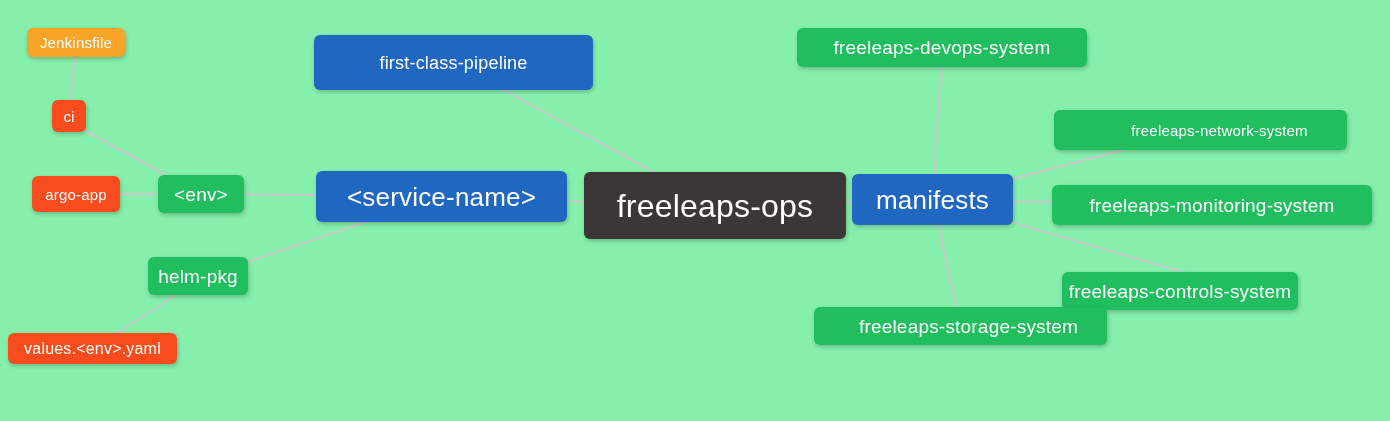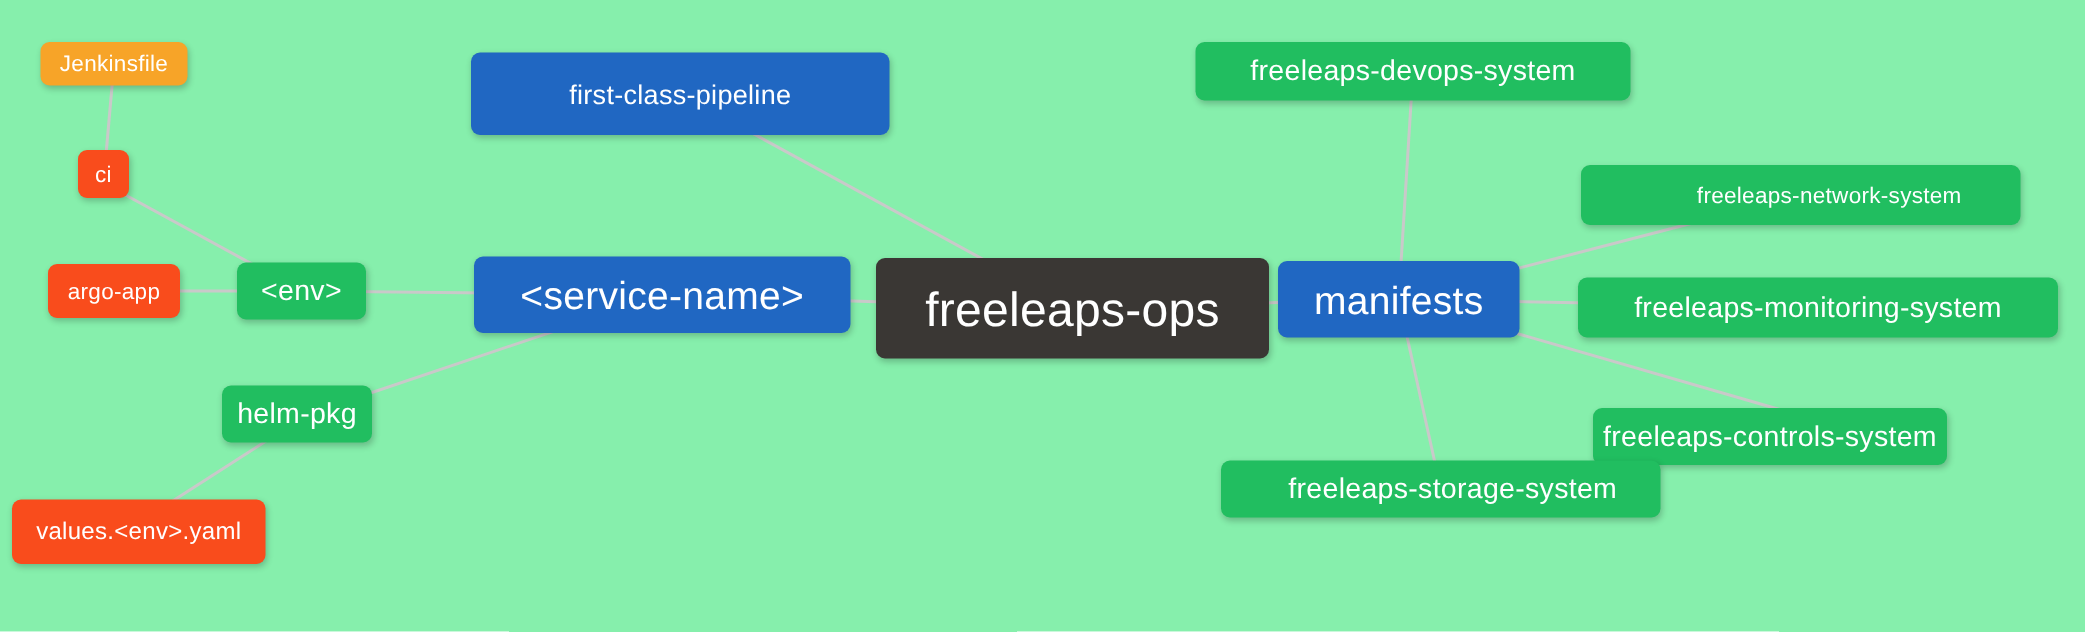--- a/index.html
+++ b/index.html
@@ -66,21 +66,21 @@
       </div>
       <div class="node" style="left: 32px; top: 176px; width: 88px; height: 36px; background: rgb(249, 76, 28); font-size: 15px; color: rgb(255, 255, 255);">
         <span>argo-app</span>
       </div>
       <div class="node" style="left: 158px; top: 175px; width: 86px; height: 38px; background: rgb(33, 190, 96); font-size: 19px; color: rgb(255, 255, 255);">
         <span>&lt;env&gt;</span>
       </div>
       <div class="node" style="left: 148px; top: 257px; width: 100px; height: 38px; background: rgb(33, 190, 96); font-size: 19px; color: rgb(255, 255, 255);">
         <span>helm-pkg</span>
       </div>
-      <div class="node" style="left: 8px; top: 333px; width: 169px; height: 43px; background: rgb(249, 76, 28); font-size: 16px; color: rgb(255, 255, 255);">
+      <div class="node" style="left: 8px; top: 333px; width: 169px; height: 31px; background: rgb(249, 76, 28); font-size: 16px; color: rgb(255, 255, 255);">
         <span>values.&lt;env&gt;.yaml</span>
       </div>
       <div class="node" style="left: 314px; top: 35px; width: 279px; height: 55px; background: rgb(32, 103, 194); font-size: 18px; color: rgb(255, 255, 255);">
         <span>first-class-pipeline</span>
       </div>
       <div class="node" style="left: 316px; top: 171px; width: 251px; height: 51px; background: rgb(32, 103, 194); font-size: 26px; color: rgb(255, 255, 255);">
         <span>&lt;service-name&gt;</span>
       </div>
       <div class="node" style="left: 584px; top: 172px; width: 262px; height: 67px; background: rgb(58, 55, 52); font-size: 32px; color: rgb(255, 255, 255);">
         <span>freeleaps-ops</span>

